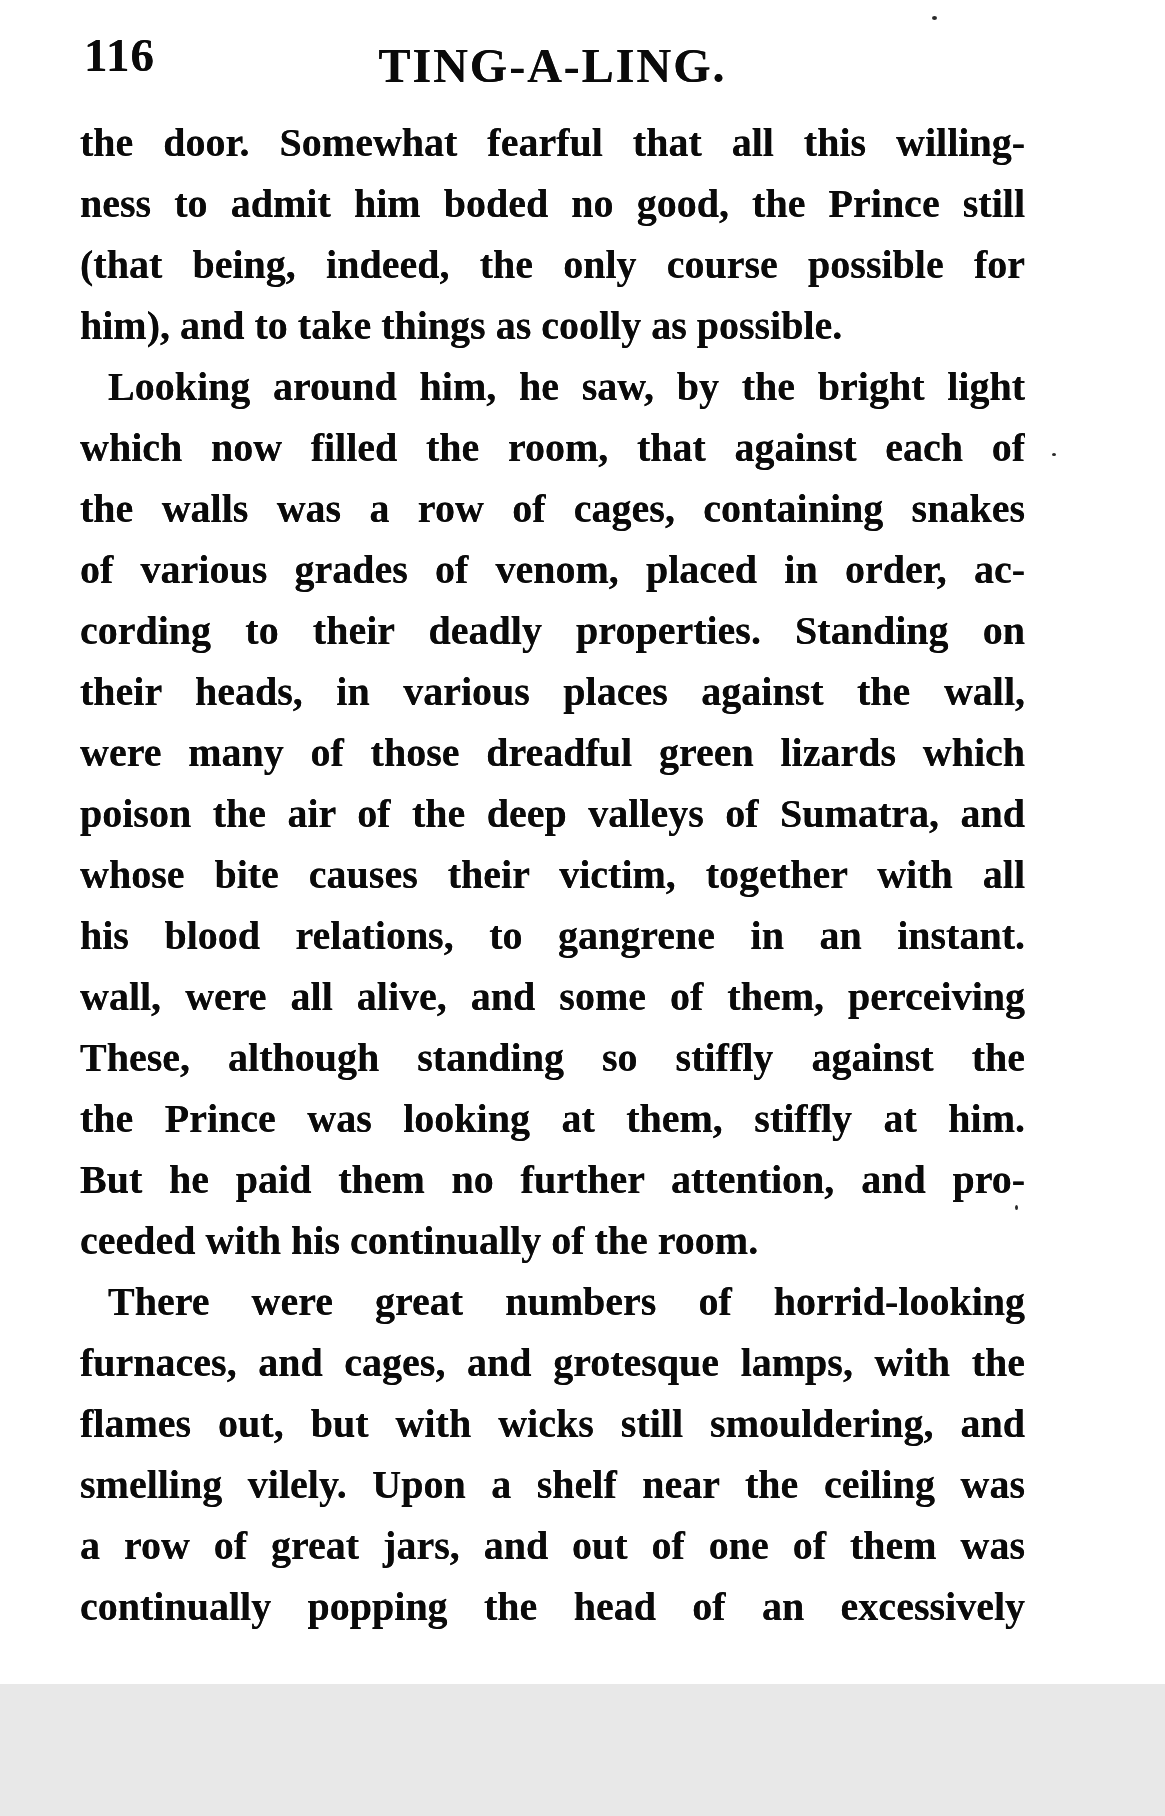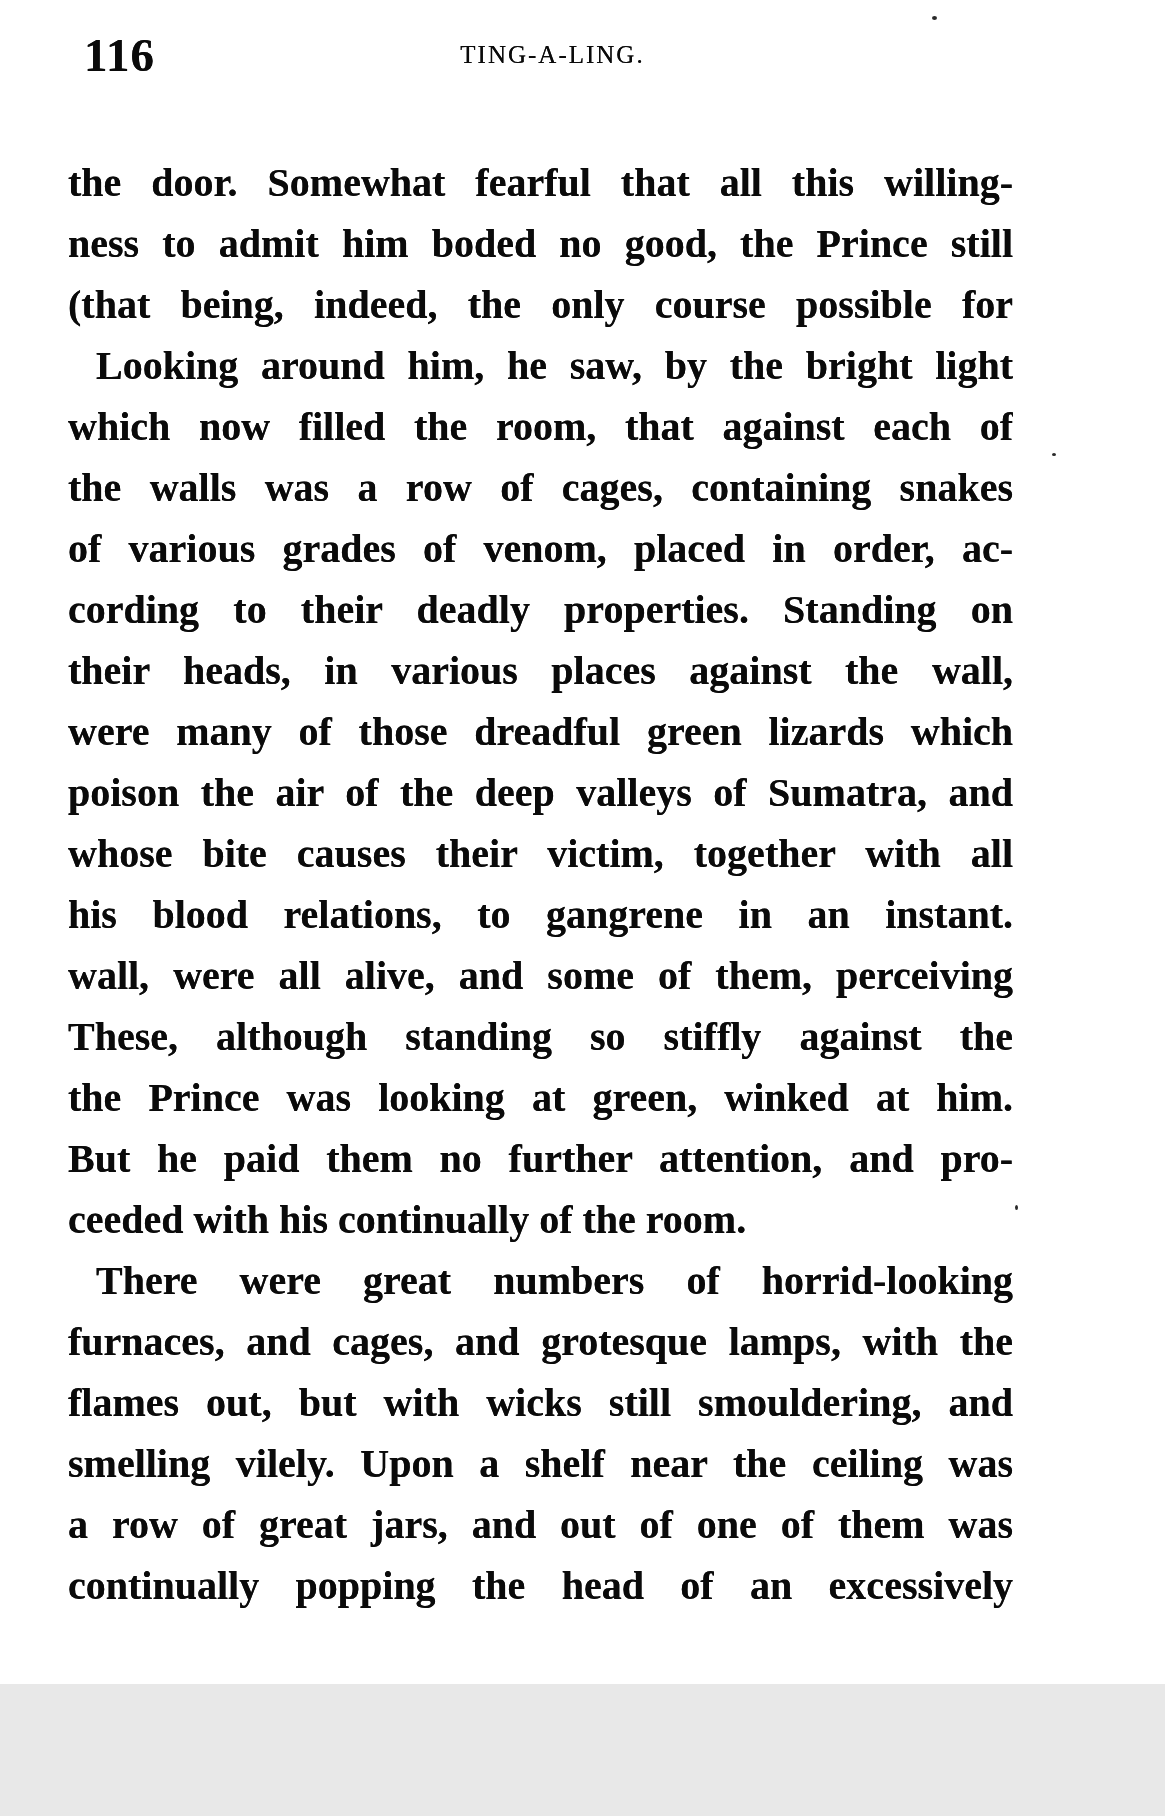--- a/index.html
+++ b/index.html
@@ -14,29 +14,28 @@
   }
   .page-number{
     position:absolute;left:84px;top:32px;
     font-size:47px;font-weight:bold;line-height:1;
     letter-spacing:1px;
     text-shadow:0 0 0.6px rgba(0,0,0,.85);
   }
   .running-title{
     position:absolute;left:80px;top:42px;width:945px;
     text-align:center;
-    font-size:25px;font-weight:normal;line-height:1;
+    font-size:48px;font-weight:bold;line-height:1;
     letter-spacing:2px;
     text-shadow:0 0 0.6px rgba(0,0,0,.85);
   }
   .text-block{
-    position:absolute;left:68px;top:112px;width:945px;
+    position:absolute;left:80px;top:112px;width:945px;
     font-size:40px;font-weight:bold;
     text-shadow:0 0 0.6px rgba(0,0,0,.8);
-    margin-top:40px;
   }
   .line{
     line-height:61px;
     height:61px;
     text-align:justify;
     text-align-last:justify;
     overflow:hidden;
   }
   .line.flush{text-align-last:left;}
   .line.indent{text-indent:28px;font-family:Liberation Serif, serif;}
@@ -51,33 +50,34 @@
 <body>
 
 <div class="page">
   <div class="page-number">116</div>
   <div class="running-title">TING-A-LING.</div>
 
   <div class="text-block">
       <div class="line">the door.  Somewhat fearful that all this willing-</div>
       <div class="line">ness to admit him boded no good, the Prince still</div>
       <div class="line">(that being, indeed, the only course possible for</div>
+      <div class="line flush">him), and to take things as coolly as possible.</div>
       <div class="line indent">Looking around him, he saw, by the bright light</div>
       <div class="line">which now filled the room, that against each of</div>
       <div class="line">the walls was a row of cages, containing snakes</div>
       <div class="line">of various grades of venom, placed in order, ac-</div>
       <div class="line">cording to their deadly properties.  Standing on</div>
       <div class="line">their heads, in various places against the wall,</div>
       <div class="line">were many of those dreadful green lizards which</div>
       <div class="line">poison the air of the deep valleys of Sumatra, and</div>
       <div class="line">whose bite causes their victim, together with all</div>
       <div class="line">his blood relations, to gangrene in an instant.</div>
       <div class="line">wall, were all alive, and some of them, perceiving</div>
       <div class="line">These, although standing so stiffly against the</div>
-      <div class="line">the Prince was looking at green, winked at him.</div>
+      <div class="line">the Prince was looking at them, stiffly at him.</div>
       <div class="line">But he paid them no further attention, and pro-</div>
       <div class="line flush">ceeded with his continually of the room.</div>
       <div class="line indent">There were great numbers of horrid-looking</div>
       <div class="line">furnaces, and cages, and grotesque lamps, with the</div>
       <div class="line">flames out, but with wicks still smouldering, and</div>
       <div class="line">smelling vilely.  Upon a shelf near the ceiling was</div>
       <div class="line">a row of great jars, and out of one of them was</div>
       <div class="line">continually popping the head of an excessively</div>
     </div>
 

